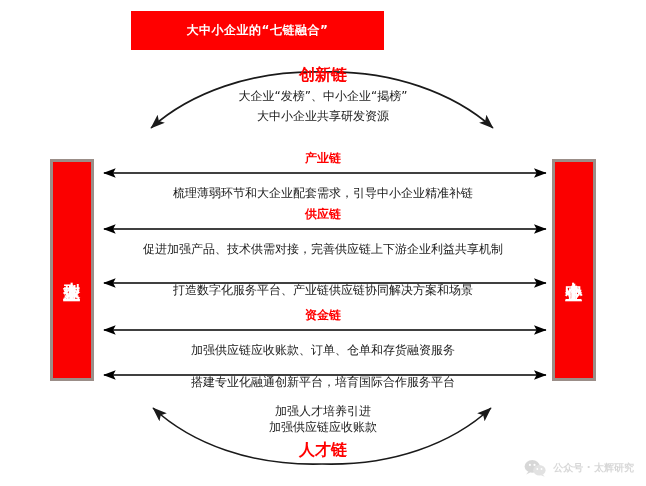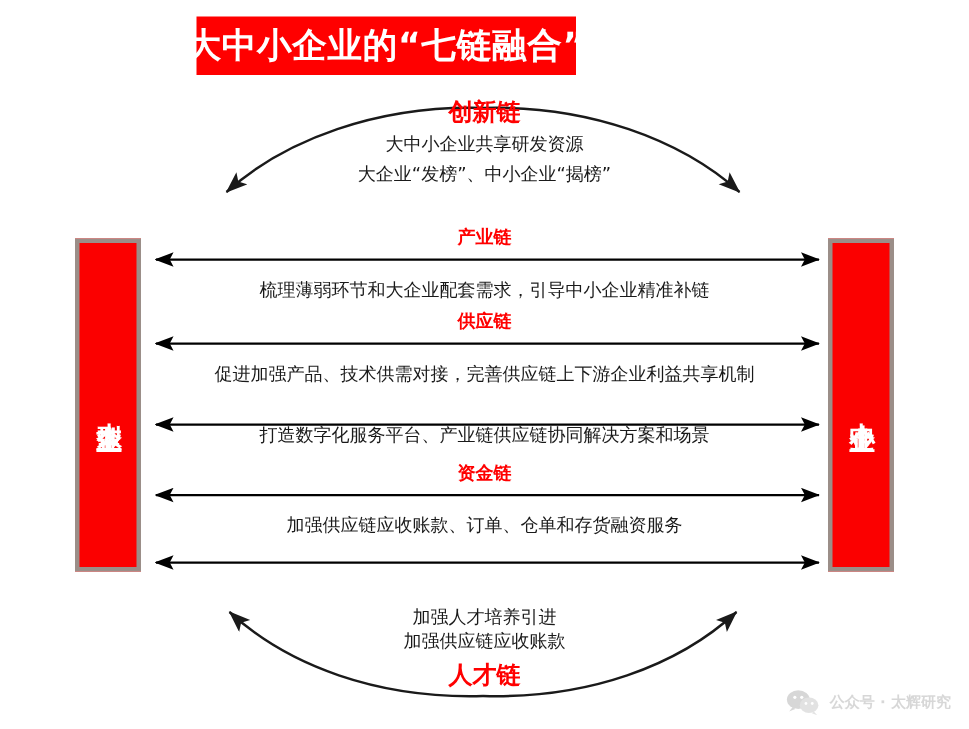--- a/index.html
+++ b/index.html
@@ -30,21 +30,21 @@
     top: 11px;
     width: 253px;
     height: 39px;
     background: #ff0000;
     display: flex;
     align-items: center;
     justify-content: center;
   }
   .title-banner .title-text {
     color: #ffffff;
-    font-size: 23px;
+    font-size: 12px;
     font-weight: bold;
     letter-spacing: 0.5px;
     white-space: nowrap;
   }
 
   
   .side-box {
     position: absolute;
     top: 159px;
     width: 44px;
@@ -188,22 +188,22 @@
     </g>
 
     <g stroke="#1a1a1a" stroke-width="1.6" fill="none">
       <path d="M 322,464 C 252,466 192,444 153,408" marker-end="url(#ah-arc)"></path>
       <path d="M 322,464 C 392,466 452,444 491,408" marker-end="url(#ah-arc)"></path>
     </g>
   </svg>
 
   <div class="arc-block" id="innovation-block">
     <div class="arc-label">创新链</div>
+    <div class="arc-desc">大企业“发榜”、中小企业“揭榜”</div>
     <div class="arc-desc">大中小企业共享研发资源</div>
-    <div class="arc-desc">大企业“发榜”、中小企业“揭榜”</div>
   </div>
 
   <div class="chain-row" style="top:152px">
     <div class="chain-label">产业链</div>
     <div class="chain-desc">梳理薄弱环节和大企业配套需求，引导中小企业精准补链</div>
   </div>
 
   <div class="chain-row" style="top:208px">
     <div class="chain-label">供应链</div>
     <div class="chain-desc">促进加强产品、技术供需对接，完善供应链上下游企业利益共享机制</div>
@@ -212,20 +212,21 @@
   <div class="chain-row" style="top:262px">
     <div class="chain-desc">打造数字化服务平台、产业链供应链协同解决方案和场景</div>
   </div>
 
   <div class="chain-row" style="top:309px">
     <div class="chain-label">资金链</div>
     <div class="chain-desc">加强供应链应收账款、订单、仓单和存货融资服务</div>
   </div>
 
   <div class="chain-row" style="top:354px">
+    <div class="chain-desc">搭建专业化融通创新平台，培育国际合作服务平台</div>
   </div>
 
   <div class="arc-block" id="talent-block">
     <div class="arc-desc">加强人才培养引进</div>
     <div class="arc-desc">加强供应链应收账款</div>
     <div class="arc-label">人才链</div>
   </div>
 
   <div class="watermark">
     <svg class="wechat-mark" width="22" height="18" viewBox="0 0 22 18">

